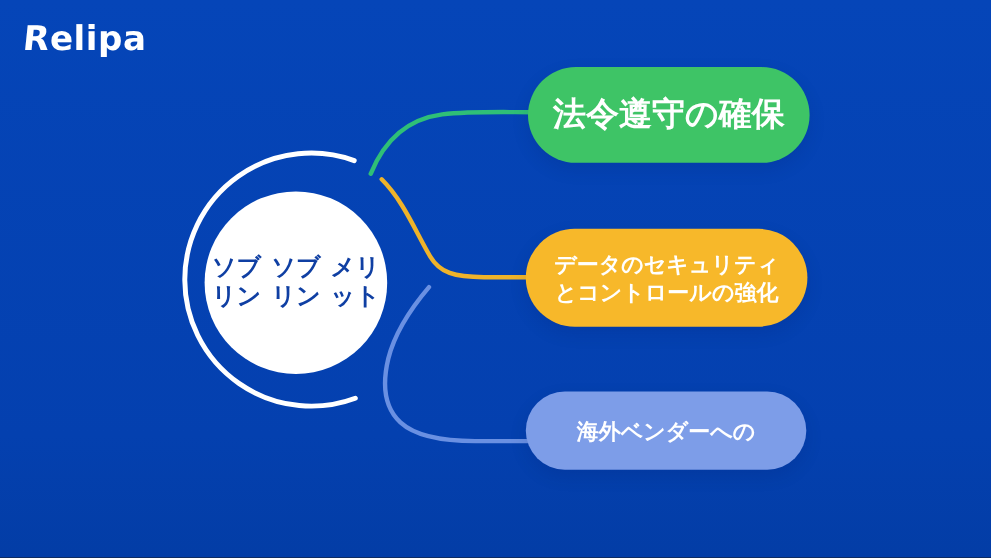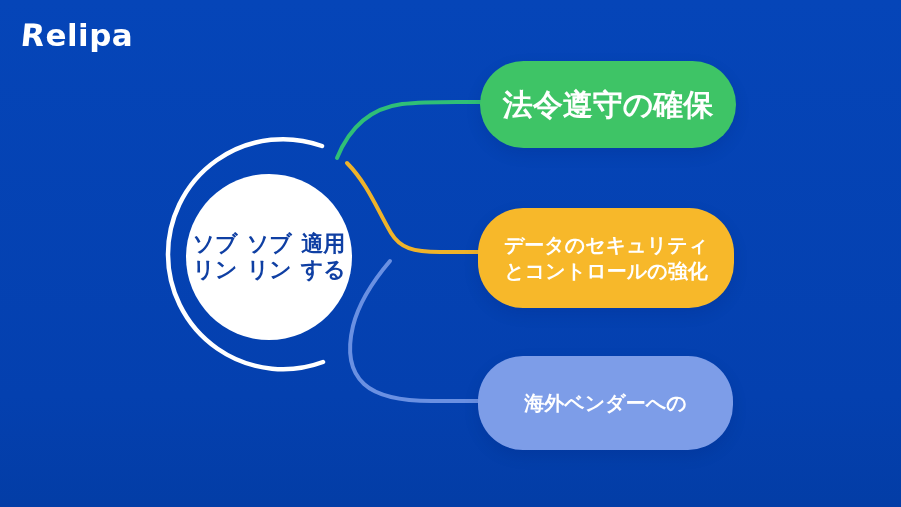--- a/index.html
+++ b/index.html
@@ -65,27 +65,27 @@
   }
   .branch-node .line { display: block; }
   .node-compliance {
     left: 480px; top: 61px;
     width: 256px; height: 87px;
     font-size: 30px;
     line-height: 28px;
   }
   .node-security {
     left: 478px; top: 208px;
-    width: 256px; height: 100px;
+    width: 256px; height: 89px;
     font-size: 20px;
     line-height: 26px;
   }
   .node-independence {
     left: 478px; top: 356px;
-    width: 255px; height: 94px;
+    width: 255px; height: 71px;
     font-size: 20px;
     line-height: 26px;
   }
 </style>
 </head>
 <body>
 
 <div class="canvas">
 
   <div class="logo">
@@ -101,21 +101,21 @@
     <path d="M 347 163 C 367 183 378 211 391 233 C 400 248 413 252 440 252 L 480 252" fill="none" stroke-width="4" stroke-linecap="round" style="stroke: rgb(239, 179, 42);"></path>
 
     <path d="M 390 261 C 373 281 359 302 353 326 C 347 351 350 371 364 384 C 377 396 400 401 432 401 L 480 401" fill="none" stroke-width="4" stroke-linecap="round" style="stroke: rgb(106, 144, 226);"></path>
 
     <circle cx="269" cy="257" r="83" style="fill: rgb(255, 255, 255);"></circle>
   </svg>
 
   <div class="center-label">
     <span class="line">ソブリン</span>
     <span class="line">ソブリン</span>
-    <span class="line">適用する</span>
+    <span class="line">メリット</span>
   </div>
 
   <div class="branch-node node-compliance" style="background-color: rgb(62, 196, 102);">
     <span class="line">法令遵守の確保</span>
   </div>
 
   <div class="branch-node node-security" style="background-color: rgb(247, 184, 42);">
     <span class="line">データのセキュリティ</span>
     <span class="line">とコントロールの強化</span>
   </div>

